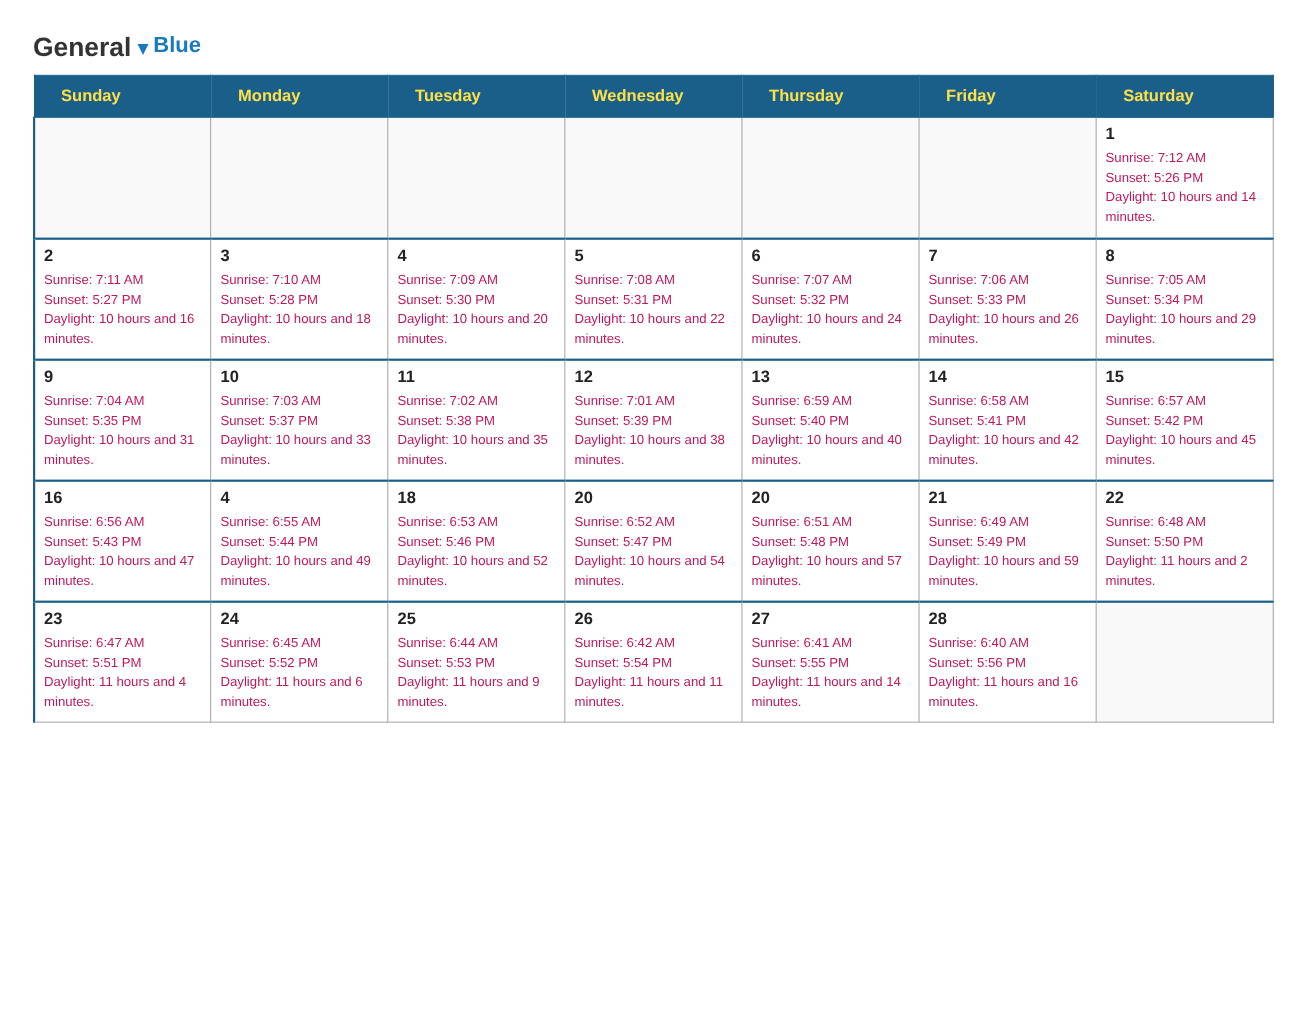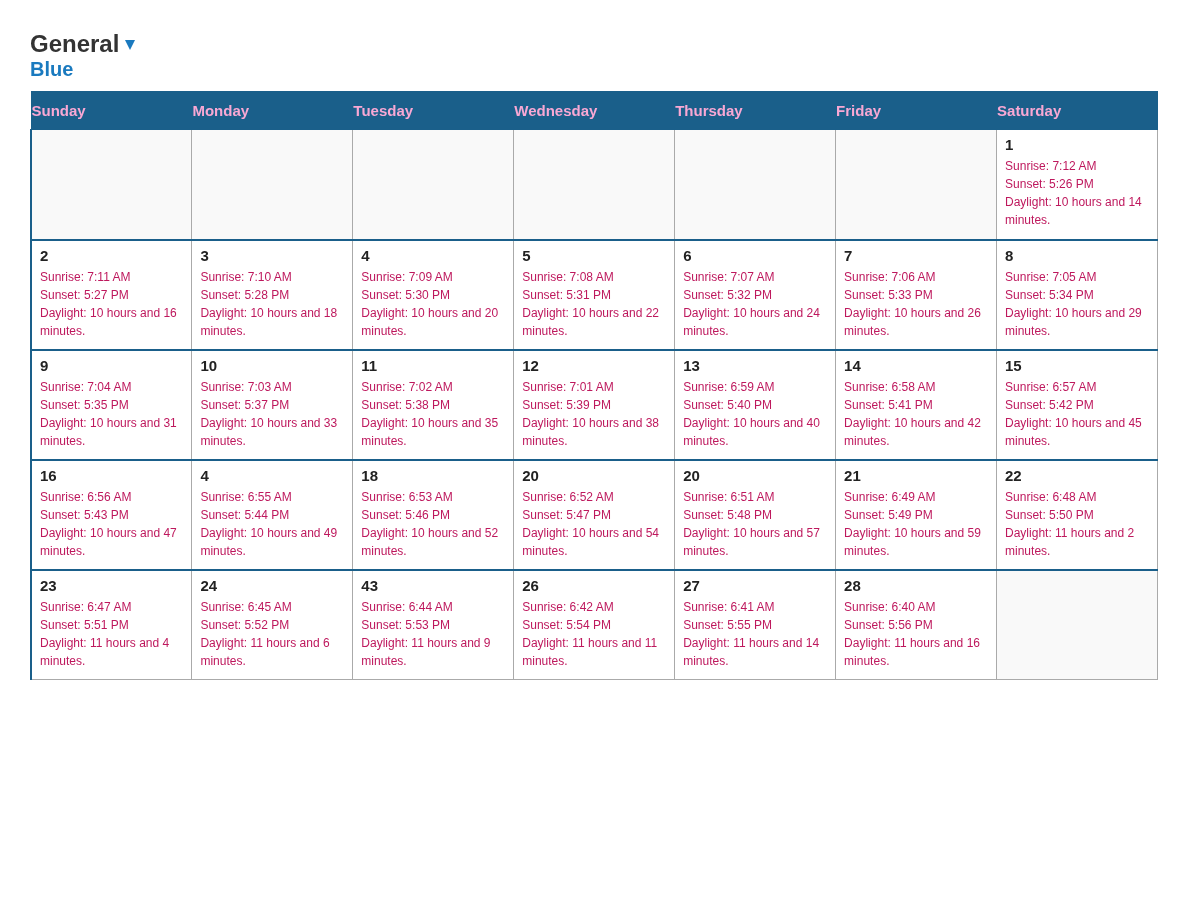--- a/index.html
+++ b/index.html
@@ -11,21 +11,21 @@
       min-height: 918px;
     }
     .header {
       display: flex;
       justify-content: space-between;
       align-items: flex-start;
       margin-bottom: 10px;
     }
     .logo {
       display: flex;
-      flex-direction: column;
+      flex-direction: row;
       align-items: flex-start;
       padding-top: 10px;
     }
     .logo-line1 {
       display: flex;
       align-items: center;
     }
     .title-block {
       text-align: right;
     }
@@ -40,24 +40,24 @@
       color: #444;
       margin-top: 4px;
     }
     .calendar {
       width: 100%;
       border-collapse: collapse;
       margin-top: 10px;
     }
     .calendar th {
       background-color: #1a5f8a;
-      color: #f9a8d4;
+      color: #fde047;
       font-size: 15px;
       font-weight: bold;
-      padding: 10px 0;
+      padding: 10px 24px;
       text-align: left;
       border: 1px solid #1a5f8a;
     }
     .calendar td {
       width: calc(100% / 7);
       vertical-align: top;
       border: 1px solid #aaa;
       padding: 6px 8px;
       font-size: 12.5px;
       color: #333;
@@ -222,21 +222,21 @@
       <tr class="row-sep">
         <td>
           <span class="day-number">23</span>
           <div class="day-info">Sunrise: 6:47 AM<br>Sunset: 5:51 PM<br>Daylight: 11 hours and 4 minutes.</div>
         </td>
         <td>
           <span class="day-number">24</span>
           <div class="day-info">Sunrise: 6:45 AM<br>Sunset: 5:52 PM<br>Daylight: 11 hours and 6 minutes.</div>
         </td>
         <td>
-          <span class="day-number">43</span>
+          <span class="day-number">25</span>
           <div class="day-info">Sunrise: 6:44 AM<br>Sunset: 5:53 PM<br>Daylight: 11 hours and 9 minutes.</div>
         </td>
         <td>
           <span class="day-number">26</span>
           <div class="day-info">Sunrise: 6:42 AM<br>Sunset: 5:54 PM<br>Daylight: 11 hours and 11 minutes.</div>
         </td>
         <td>
           <span class="day-number">27</span>
           <div class="day-info">Sunrise: 6:41 AM<br>Sunset: 5:55 PM<br>Daylight: 11 hours and 14 minutes.</div>
         </td>

